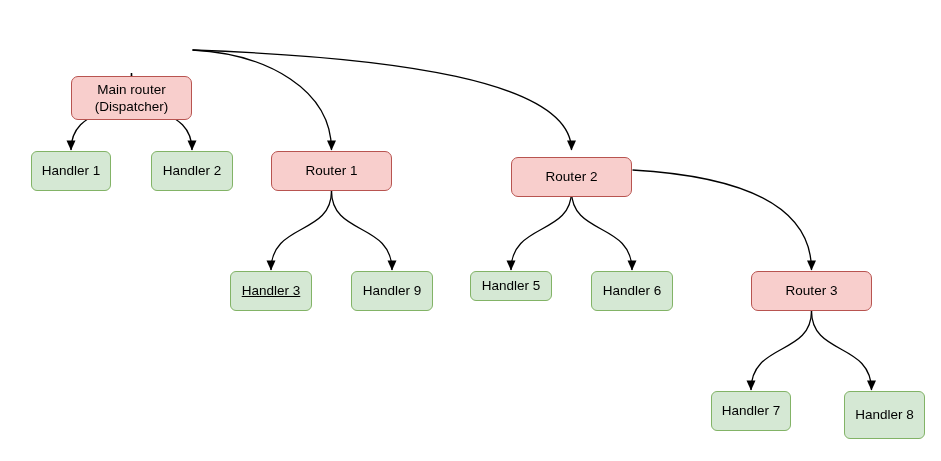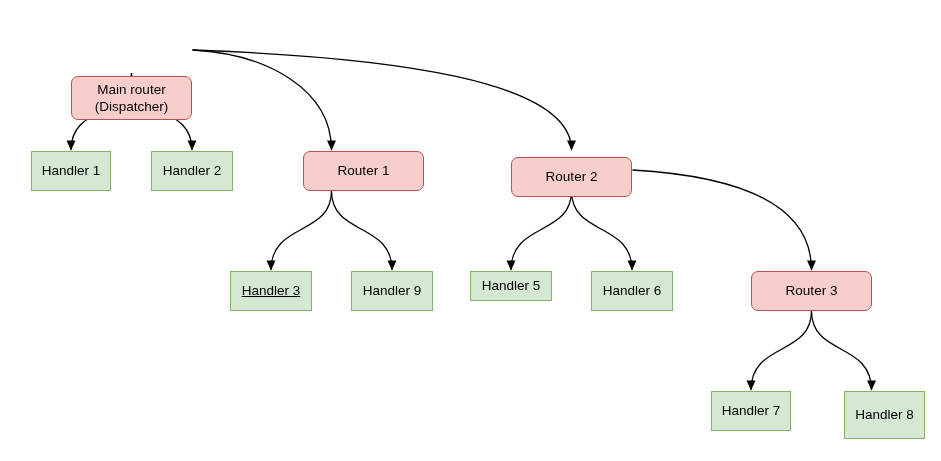--- a/index.html
+++ b/index.html
@@ -33,20 +33,21 @@
     position: absolute;
     box-sizing: border-box;
     display: flex;
     align-items: center;
     justify-content: center;
     text-align: center;
     font-size: 13.5px;
     line-height: 1.28;
     color: #000000;
     white-space: pre-line;
+    border-radius: 6px;
   }
   .node.router {
     background: var(--router-fill, #f8cecc);
     border: 1.3px solid var(--router-stroke, #b85450);
     border-radius: 7px;
   }
   .node.handler {
     background: var(--handler-fill, #d5e8d4);
     border: 1.3px solid var(--handler-stroke, #82b366);
   }
@@ -75,21 +76,21 @@
     <path class="edge" d="M 811.5 311 C 811.5 356, 871.5 342, 871.5 390" marker-end="url(#arrowhead)"></path>
   </svg>
 
   <div class="node router" style="left:71px; top:29px; width:121px; height:44px;margin-top:47px;">Main router
 (Dispatcher)</div>
 
   <div class="node handler" style="left:31px; top:151px; width:80px; height:40px;">Handler 1</div>
 
   <div class="node handler" style="left:151px; top:151px; width:82px; height:40px;">Handler 2</div>
 
-  <div class="node router" style="left:271px; top:151px; width:121px; height:40px;margin-left:32px;">Router 1</div>
+  <div class="node router" style="left:271px; top:151px; width:121px; height:40px;">Router 1</div>
 
   <div class="node router" style="left:511px; top:157px; width:121px; height:40px;">Router 2</div>
 
   <div class="node handler" style="left:230px; top:271px; width:82px; height:40px;text-decoration:underline;">Handler 3</div>
 
   <div class="node handler" style="left:351px; top:271px; width:82px; height:40px;">Handler 9</div>
 
   <div class="node handler" style="left:470px; top:271px; width:82px; height:30px;">Handler 5</div>
 
   <div class="node handler" style="left:591px; top:271px; width:82px; height:40px;">Handler 6</div>

